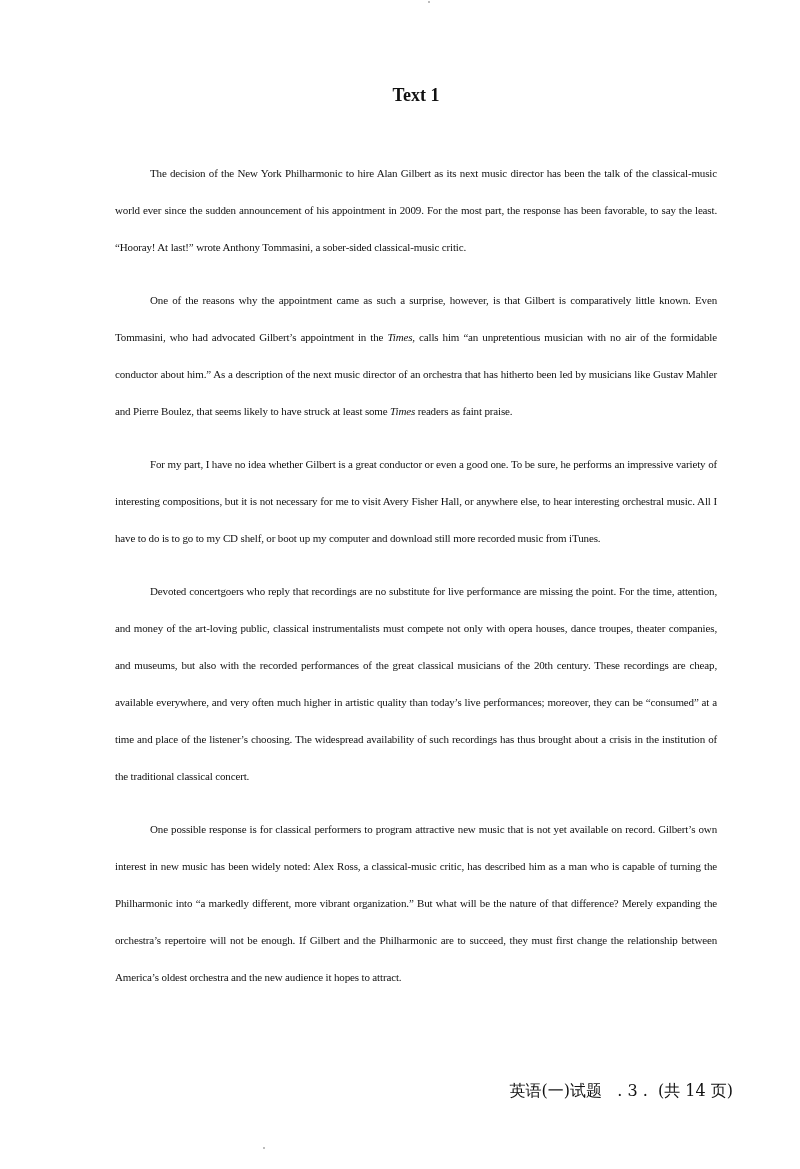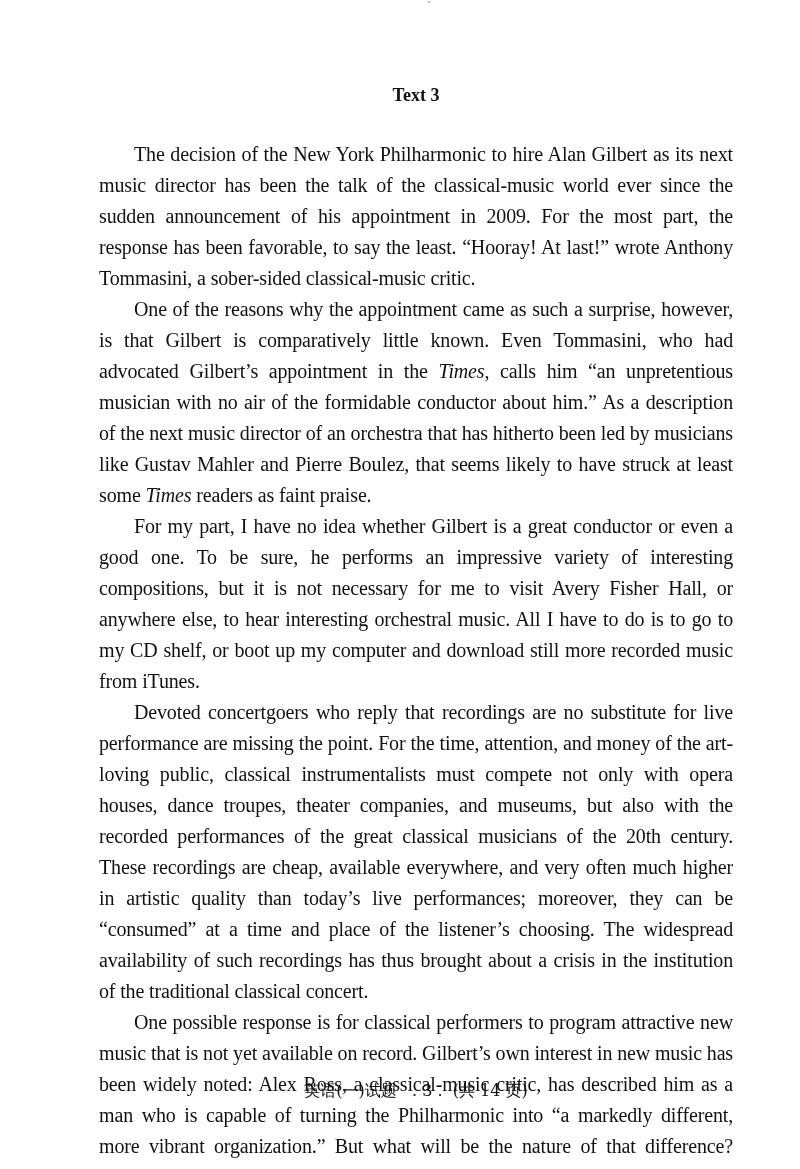--- a/index.html
+++ b/index.html
@@ -31,51 +31,51 @@
       font-size: 18px;
       line-height: 24px;
     }
     .body-text {
       position: absolute;
       top: 139px;
       left: 0;
       width: 634px;
     }
     .para {
-      margin: 0;
-      font-size: 20px;
-      line-height: 31px;
+      margin: 16px;
+      font-size: 11px;
+      line-height: 37px;
       text-align: justify;
       text-indent: 35px;
       letter-spacing: -0.15px;
     }
     .para em { }
     .footer {
       position: absolute;
       top: 1080px;
       left: 0;
       width: 634px;
-      text-align: center;
+      text-align: right;
       font-size: 16px;
       line-height: 22px;
       font-family: "DejaVu Serif", "Liberation Serif", serif;
       white-space: pre;
     }
     .speck {
       position: absolute;
       width: 2px;
       height: 2px;
       background: #bdbdbd;
     }
   </style>
 </head>
 <body>
 
 <div class="page">
-  <div class="title">Text 3</div>
+  <div class="title">Text 1</div>
 
   <div class="body-text">
     <p class="para">
       <span>The decision of the New York Philharmonic to hire Alan Gilbert as its next music director has been the talk of the classical-music world ever since the sudden announcement of his appointment in 2009. For the most part, the response has been favorable, to say the least. “Hooray! At last!” wrote Anthony Tommasini, a sober-sided classical-music critic.</span>
     </p>
     <p class="para">
       <span>One of the reasons why the appointment came as such a surprise, however, is that Gilbert is comparatively little known. Even Tommasini, who had advocated Gilbert’s appointment in the </span><em>Times</em><span>, calls him “an unpretentious musician with no air of the formidable conductor about him.” As a description of the next music director of an orchestra that has hitherto been led by musicians like Gustav Mahler and Pierre Boulez, that seems likely to have struck at least some </span><em>Times</em><span> readers as faint praise.</span>
     </p>
     <p class="para">
       <span>For my part, I have no idea whether Gilbert is a great conductor or even a good one. To be sure, he performs an impressive variety of interesting compositions, but it is not necessary for me to visit Avery Fisher Hall, or anywhere else, to hear interesting orchestral music. All I have to do is to go to my CD shelf, or boot up my computer and download still more recorded music from iTunes.</span>

